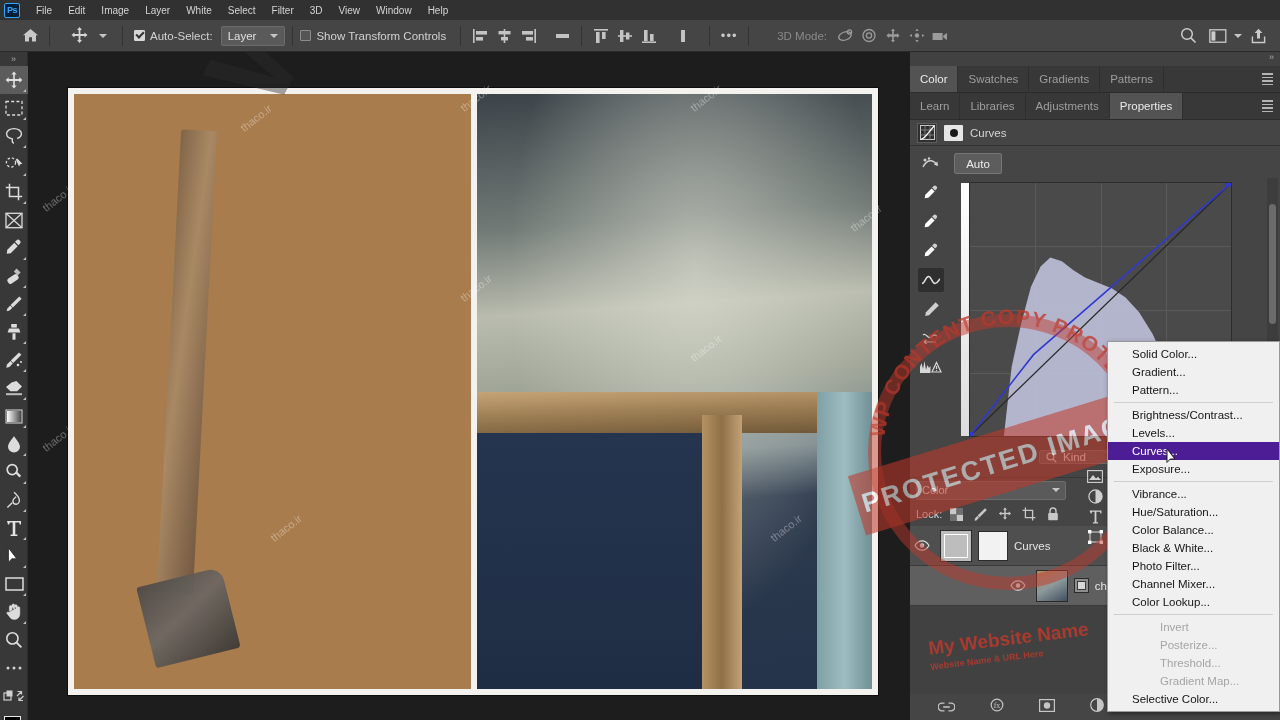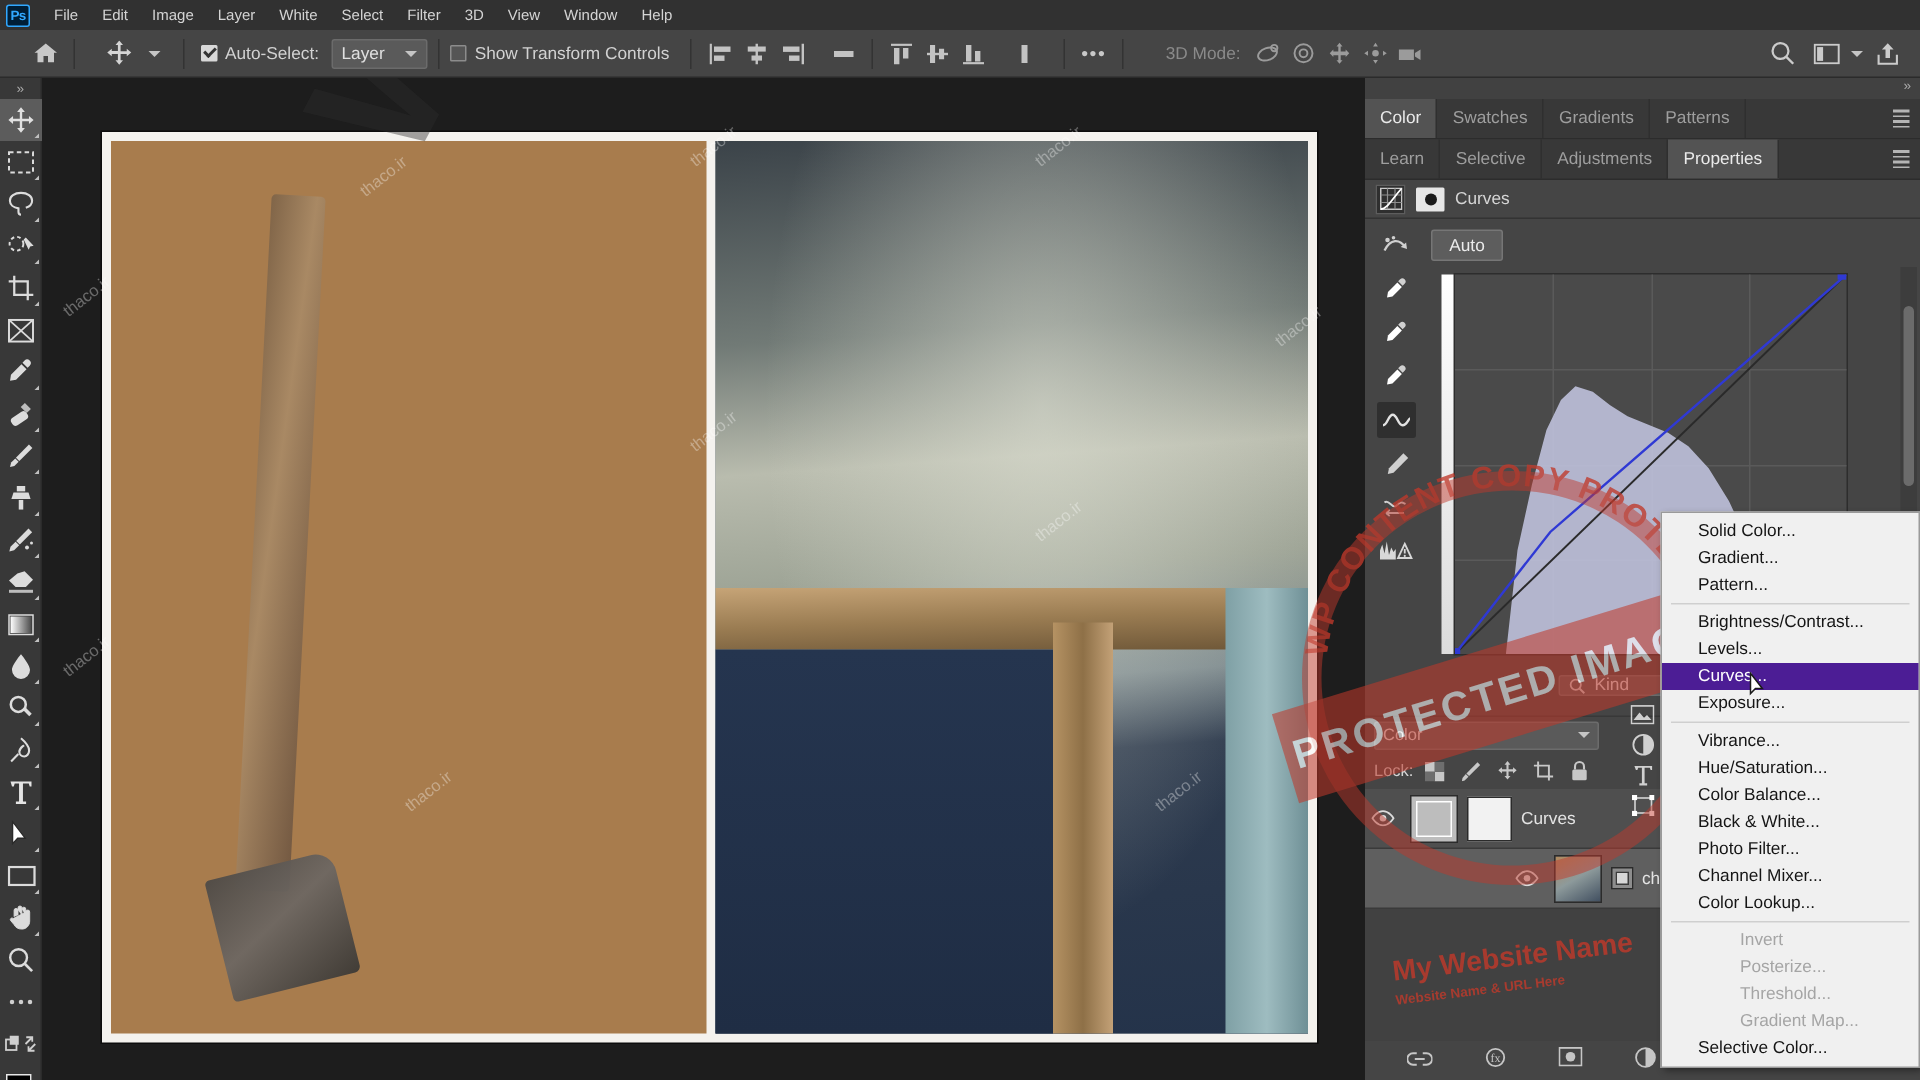--- a/index.html
+++ b/index.html
@@ -738,21 +738,21 @@
       <div class="hamburger">
           <i></i>
           <i></i>
           <i></i>
           <i></i>
         </div>
     </div>
 
     <div class="tabrow">
       <div class="ptab">Learn</div>
-      <div class="ptab">Selective</div>
+      <div class="ptab">Libraries</div>
       <div class="ptab">Adjustments</div>
       <div class="ptab active">Properties</div>
       <div class="ptab tab-spacer"></div>
       <div class="hamburger">
           <i></i>
           <i></i>
           <i></i>
           <i></i>
         </div>
     </div>

